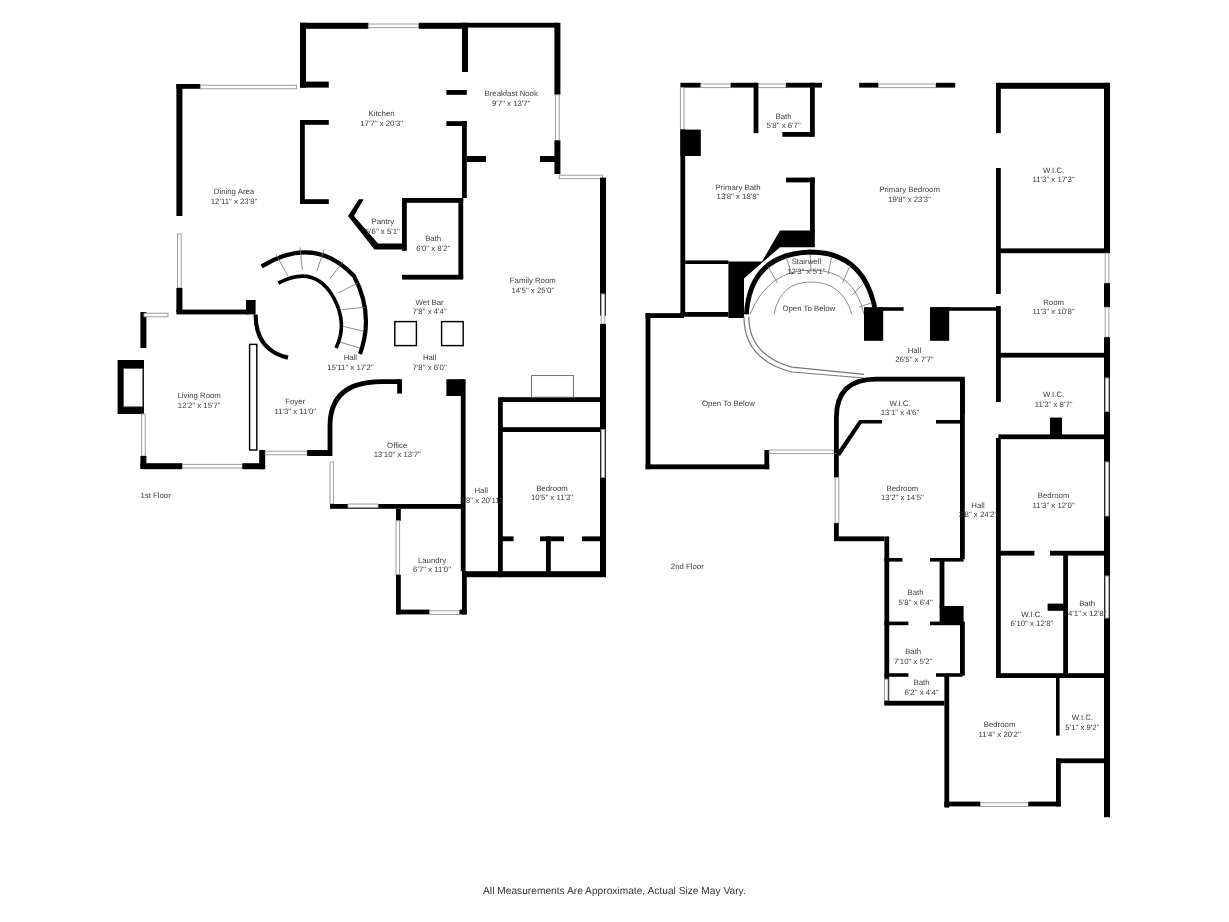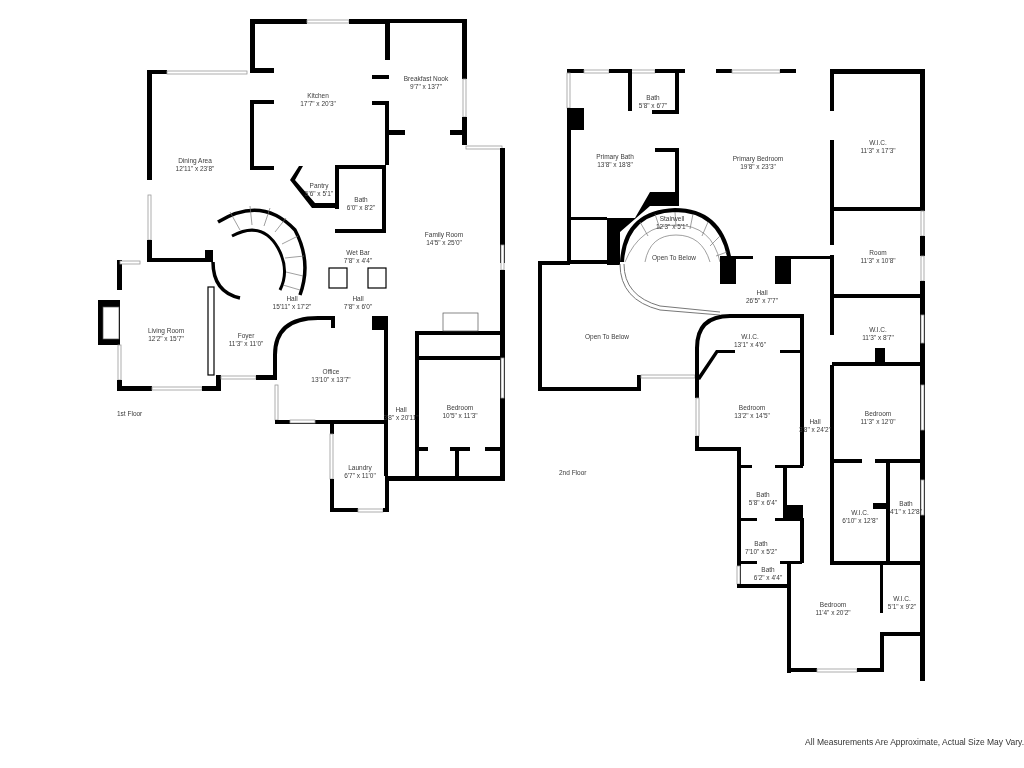--- a/index.html
+++ b/index.html
@@ -8,21 +8,21 @@
   #plan { position: absolute; left: 0; top: 0; width: 1024px; height: 768px; }
   .w { fill: #000; }
   .win { fill: #fff; stroke: #999; stroke-width: 0.8; }
   .thin { fill: none; stroke: #000; stroke-width: 1.2; }
   .step { fill: none; stroke: #777; stroke-width: 0.7; }
   .hatch { fill: #fff; stroke: #555; stroke-width: 0.7; }
   .lbl { position: absolute; transform: translateX(-50%); text-align: center;
          font-size: 6.5px; line-height: 8px; white-space: nowrap; color: #3a3a3a; }
   .lbl span { display: block; }
   .floor-lbl { position: absolute; font-size: 6.5px; color: #3a3a3a; }
-  .footer { position: absolute; left: 0; width: 1024px; top: 737px; text-align: right;
+  .footer { position: absolute; left: 0; width: 1024px; top: 737px; text-align: center;
             font-size: 8.5px; color: #333; }
 </style>
 </head>
 <body>
 
 <svg id="plan" viewBox="0 0 1024 768" xmlns="http://www.w3.org/2000/svg">
 
   <g>
 
     <rect class="w" x="250" y="19" width="5" height="54"></rect>

